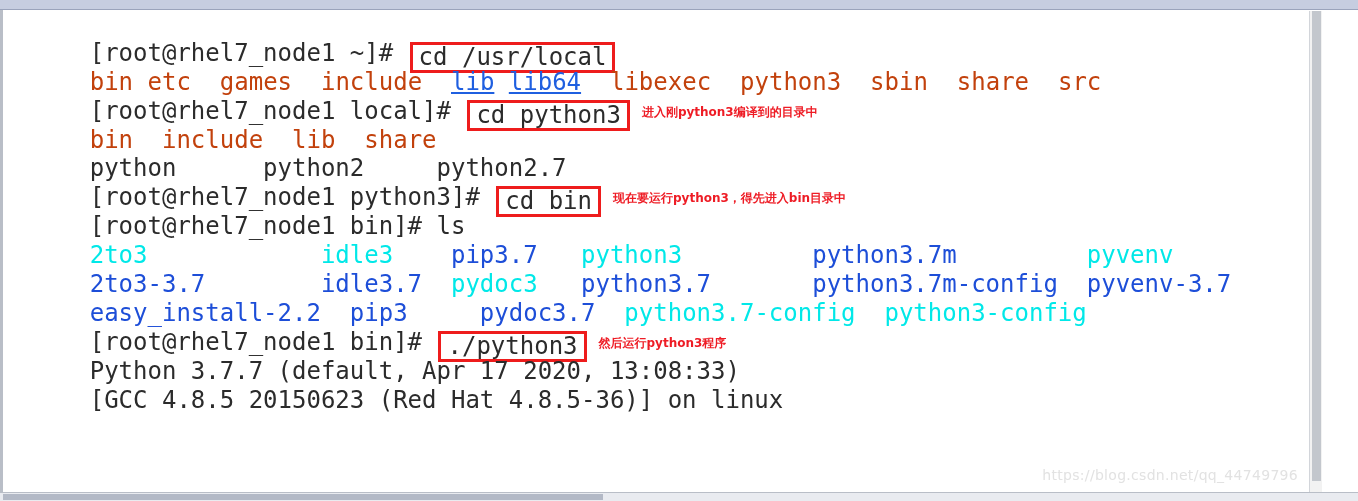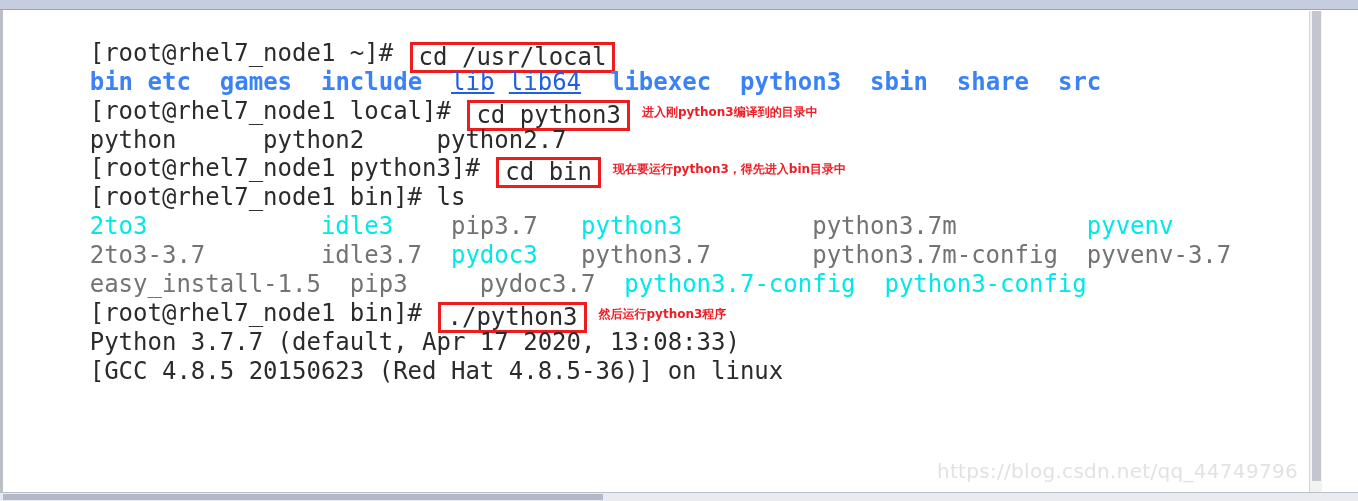--- a/index.html
+++ b/index.html
@@ -100,24 +100,24 @@
     height: 28.9px;
     line-height: 28.9px;
     white-space: pre;
     font-size: 24px;
     font-family: "DejaVu Sans Mono", "Liberation Mono", monospace;
     color: #2b2b2b;
     letter-spacing: 0px;
   }
 
   .c-default { color: #2b2b2b; }
-  .c-blue    { color: #3b82f6; font-weight: bold; }
+  .c-blue    { color: #c2410c; }
   .c-blue-ln { color: #1f5fe0; text-decoration: underline; }
   .c-cyan    { color: #00e8e8; }
-  .c-green   { color: #737373; }
+  .c-green   { color: #1d4ed8; }
 
   
   .cmd-box {
     display: inline-block;
     border: 3px solid #ee1c1c;
     padding: 0 6px;
     margin: 0 2px;
     line-height: 25px;
     height: 25px;
     vertical-align: -4px;
@@ -135,21 +135,21 @@
     vertical-align: 3px;
     padding-left: 10px;
   }
 
   .watermark {
     position: absolute;
     right: 24px;
     bottom: 18px;
     color: #e2e2e2;
     font-family: "DejaVu Sans", "Liberation Sans", sans-serif;
-    font-size: 20px;
+    font-size: 14px;
     letter-spacing: 0.3px;
     white-space: nowrap;
   }
 </style>
 </head>
 <body>
 
 <div id="terminal-window">
 
   <div class="window-top-bar"></div>
@@ -164,20 +164,23 @@
 
     <div class="term-line">
       <span class="c-blue">bin</span><span> </span><span class="c-blue">etc</span><span>  </span><span class="c-blue">games</span><span>  </span><span class="c-blue">include</span><span>  </span><span class="c-blue-ln">lib</span><span> </span><span class="c-blue-ln">lib64</span><span>  </span><span class="c-blue">libexec</span><span>  </span><span class="c-blue">python3</span><span>  </span><span class="c-blue">sbin</span><span>  </span><span class="c-blue">share</span><span>  </span><span class="c-blue">src</span>
     </div>
 
     <div class="term-line">
       <span class="c-default">[root@rhel7_node1 local]# </span><span class="cmd-box">cd python3</span><span class="annot">进入刚python3编译到的目录中</span>
     </div>
 
 
+    <div class="term-line">
+      <span class="c-blue">bin</span><span>  </span><span class="c-blue">include</span><span>  </span><span class="c-blue">lib</span><span>  </span><span class="c-blue">share</span>
+    </div>
 
 
     <div class="term-line">
       <span class="c-default">python      python2     python2.7</span>
     </div>
 
     <div class="term-line">
       <span class="c-default">[root@rhel7_node1 python3]# </span><span class="cmd-box">cd bin</span><span class="annot">现在要运行python3，得先进入bin目录中</span>
     </div>
 
@@ -187,21 +190,21 @@
 
     <div class="term-line">
       <span class="c-cyan">2to3</span><span>            </span><span class="c-cyan">idle3</span><span>    </span><span class="c-green">pip3.7</span><span>   </span><span class="c-cyan">python3</span><span>         </span><span class="c-green">python3.7m</span><span>         </span><span class="c-cyan">pyvenv</span>
     </div>
 
     <div class="term-line">
       <span class="c-green">2to3-3.7</span><span>        </span><span class="c-green">idle3.7</span><span>  </span><span class="c-cyan">pydoc3</span><span>   </span><span class="c-green">python3.7</span><span>       </span><span class="c-green">python3.7m-config</span><span>  </span><span class="c-green">pyvenv-3.7</span>
     </div>
 
     <div class="term-line">
-      <span class="c-green">easy_install-1.5</span><span>  </span><span class="c-green">pip3</span><span>     </span><span class="c-green">pydoc3.7</span><span>  </span><span class="c-cyan">python3.7-config</span><span>  </span><span class="c-cyan">python3-config</span>
+      <span class="c-green">easy_install-2.2</span><span>  </span><span class="c-green">pip3</span><span>     </span><span class="c-green">pydoc3.7</span><span>  </span><span class="c-cyan">python3.7-config</span><span>  </span><span class="c-cyan">python3-config</span>
     </div>
 
     <div class="term-line">
       <span class="c-default">[root@rhel7_node1 bin]# </span><span class="cmd-box">./python3</span><span class="annot">然后运行python3程序</span>
     </div>
 
     <div class="term-line">
       <span class="c-default">Python 3.7.7 (default, Apr 17 2020, 13:08:33)</span>
     </div>
     <div class="term-line">

